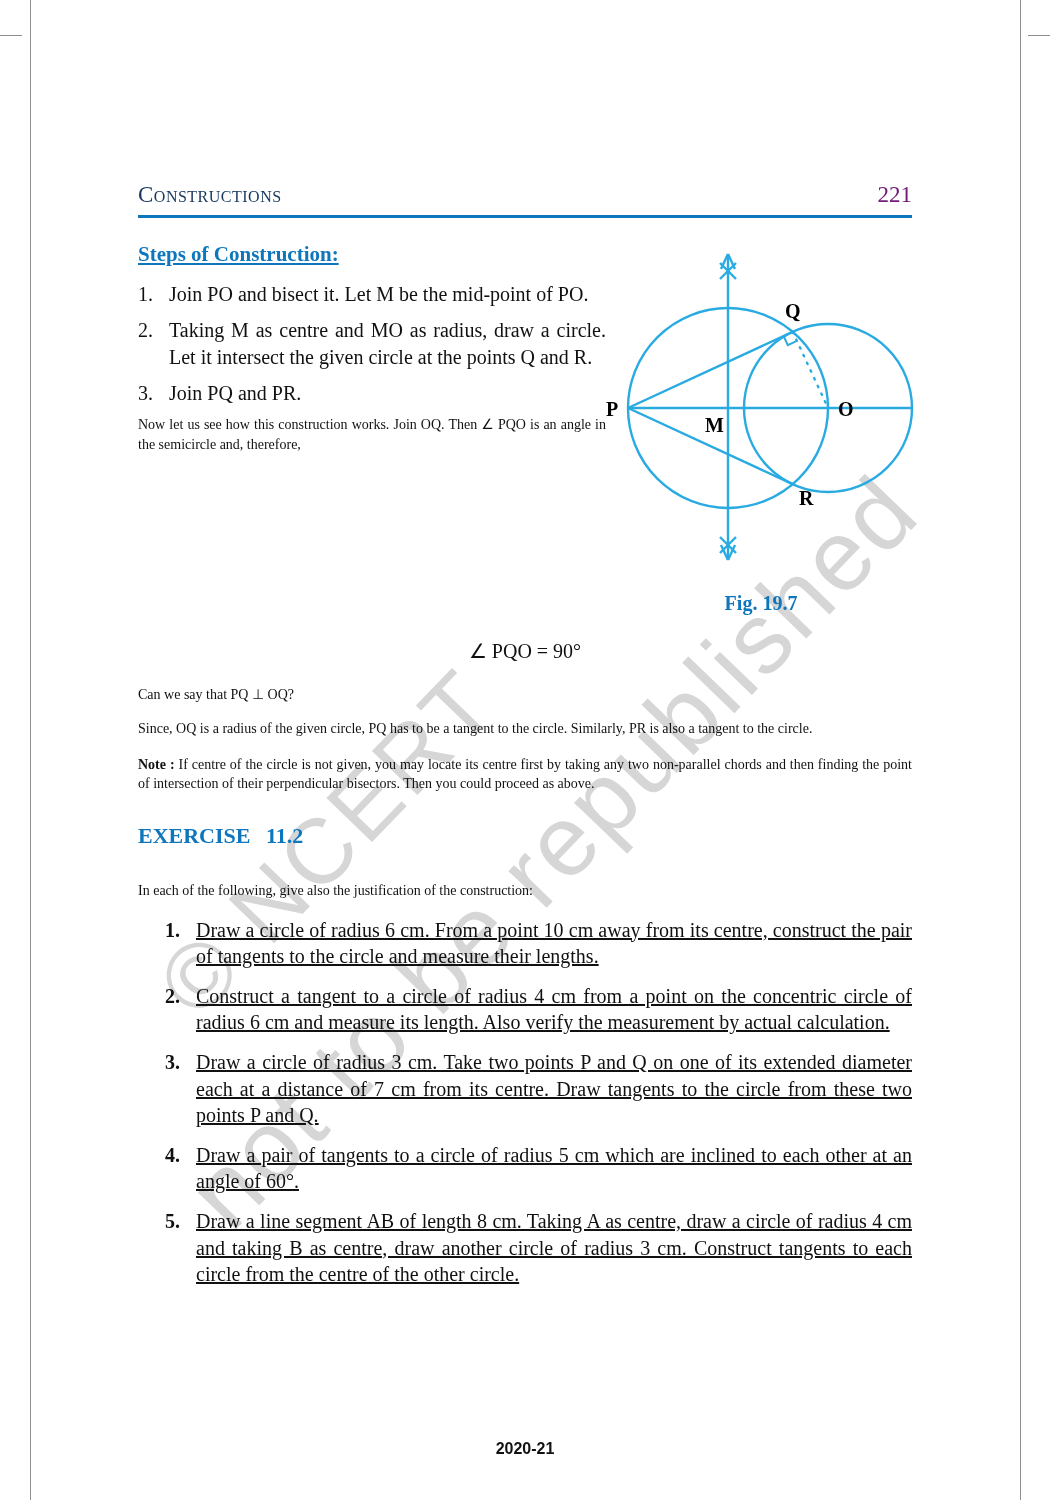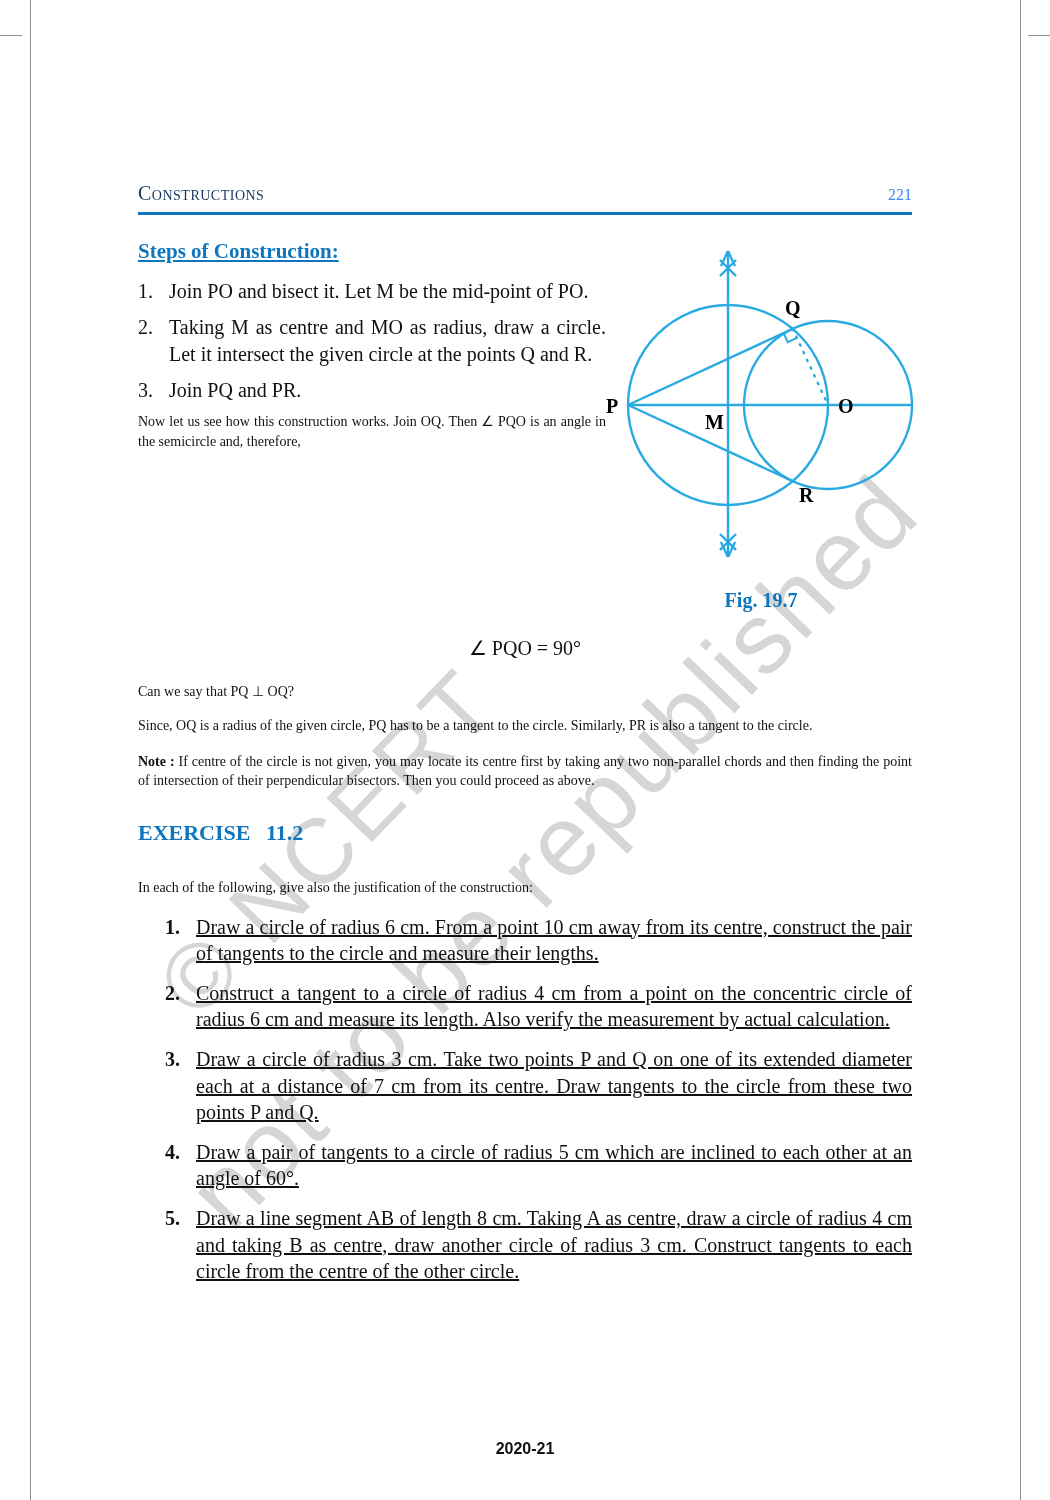--- a/index.html
+++ b/index.html
@@ -27,23 +27,23 @@
     pointer-events:none; user-select:none;
   }
   .wm-line1 { font-size:92px; letter-spacing:4px; margin-bottom:58px; transform:translateX(-150px); }
   .wm-line2 { font-size:100px; letter-spacing:3px; }
 
   
   .content { position:absolute; left:138px; width:774px; top:182px; z-index:1; }
 
   header { display:flex; justify-content:space-between; align-items:baseline; }
   .head-title {
-    font-variant:small-caps; font-size:20px; letter-spacing:0.5px; color:#17365d;
-  }
-  .head-page { font-size:16px; color:#3b82f6; }
+    font-variant:small-caps; font-size:23px; letter-spacing:0.5px; color:#17365d;
+  }
+  .head-page { font-size:23px; color:#701a75; }
   .head-rule { height:3px; background:#0e76bc; margin-top:7px; }
 
   .top-section { display:flex; align-items:flex-start; margin-top:24px; }
   .left-col { width:468px; flex:0 0 468px; }
   .right-col { flex:1; display:flex; flex-direction:column; align-items:center; }
 
   h2.steps-heading { color:#0e76bc; font-size:21px; font-weight:bold; margin-bottom:14px;text-decoration:underline; }
 
   .step { display:flex; margin-bottom:8px; font-size:20px; line-height:1.38; }
   .step-num { flex:0 0 31px; }

